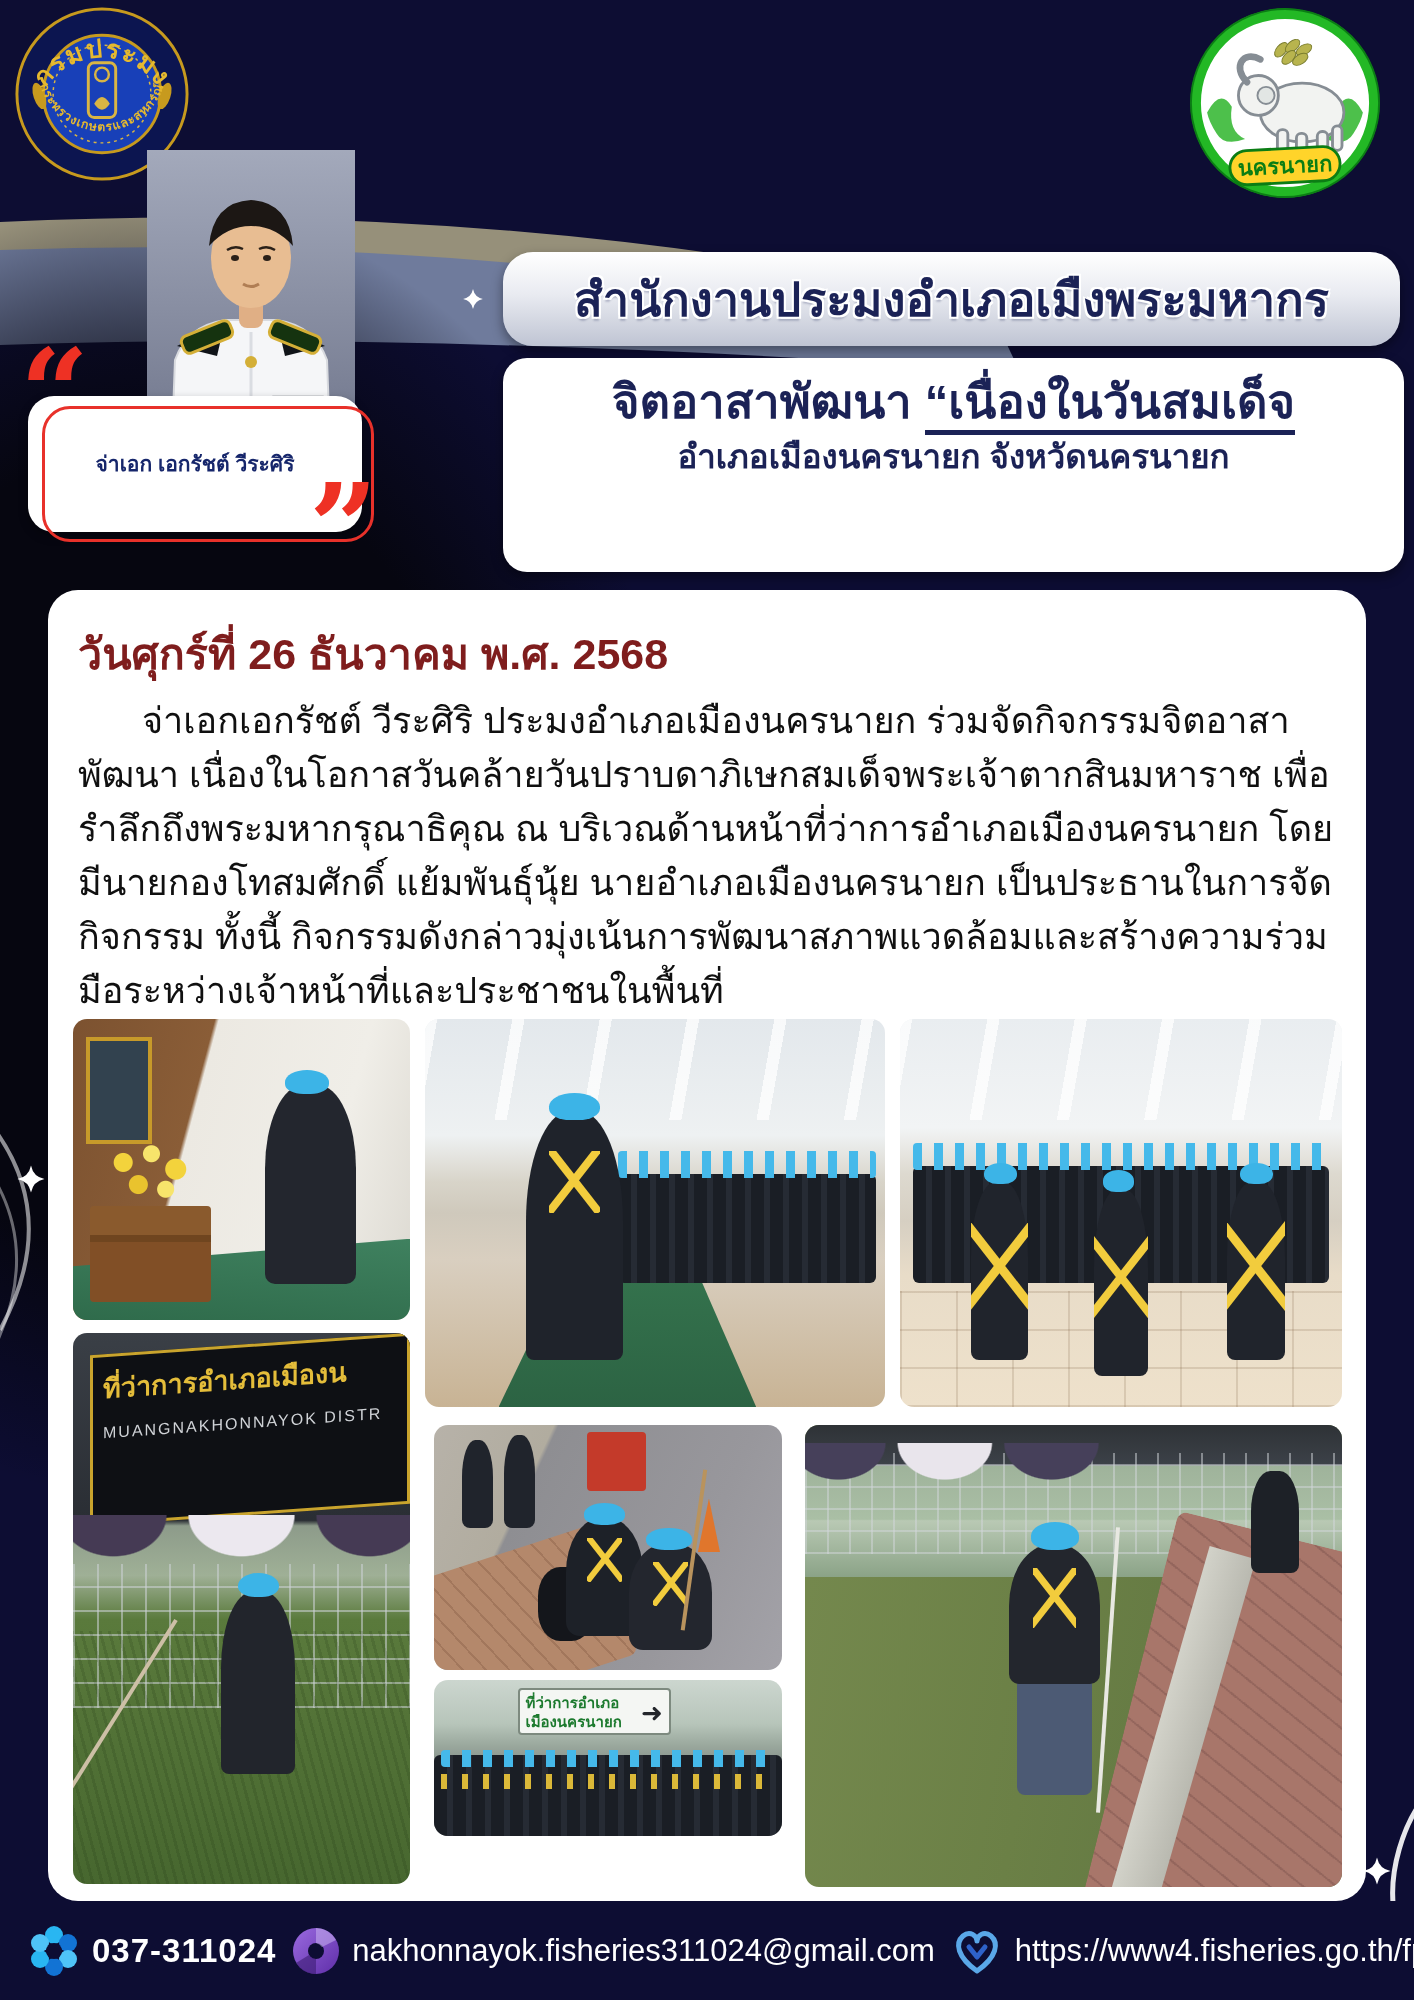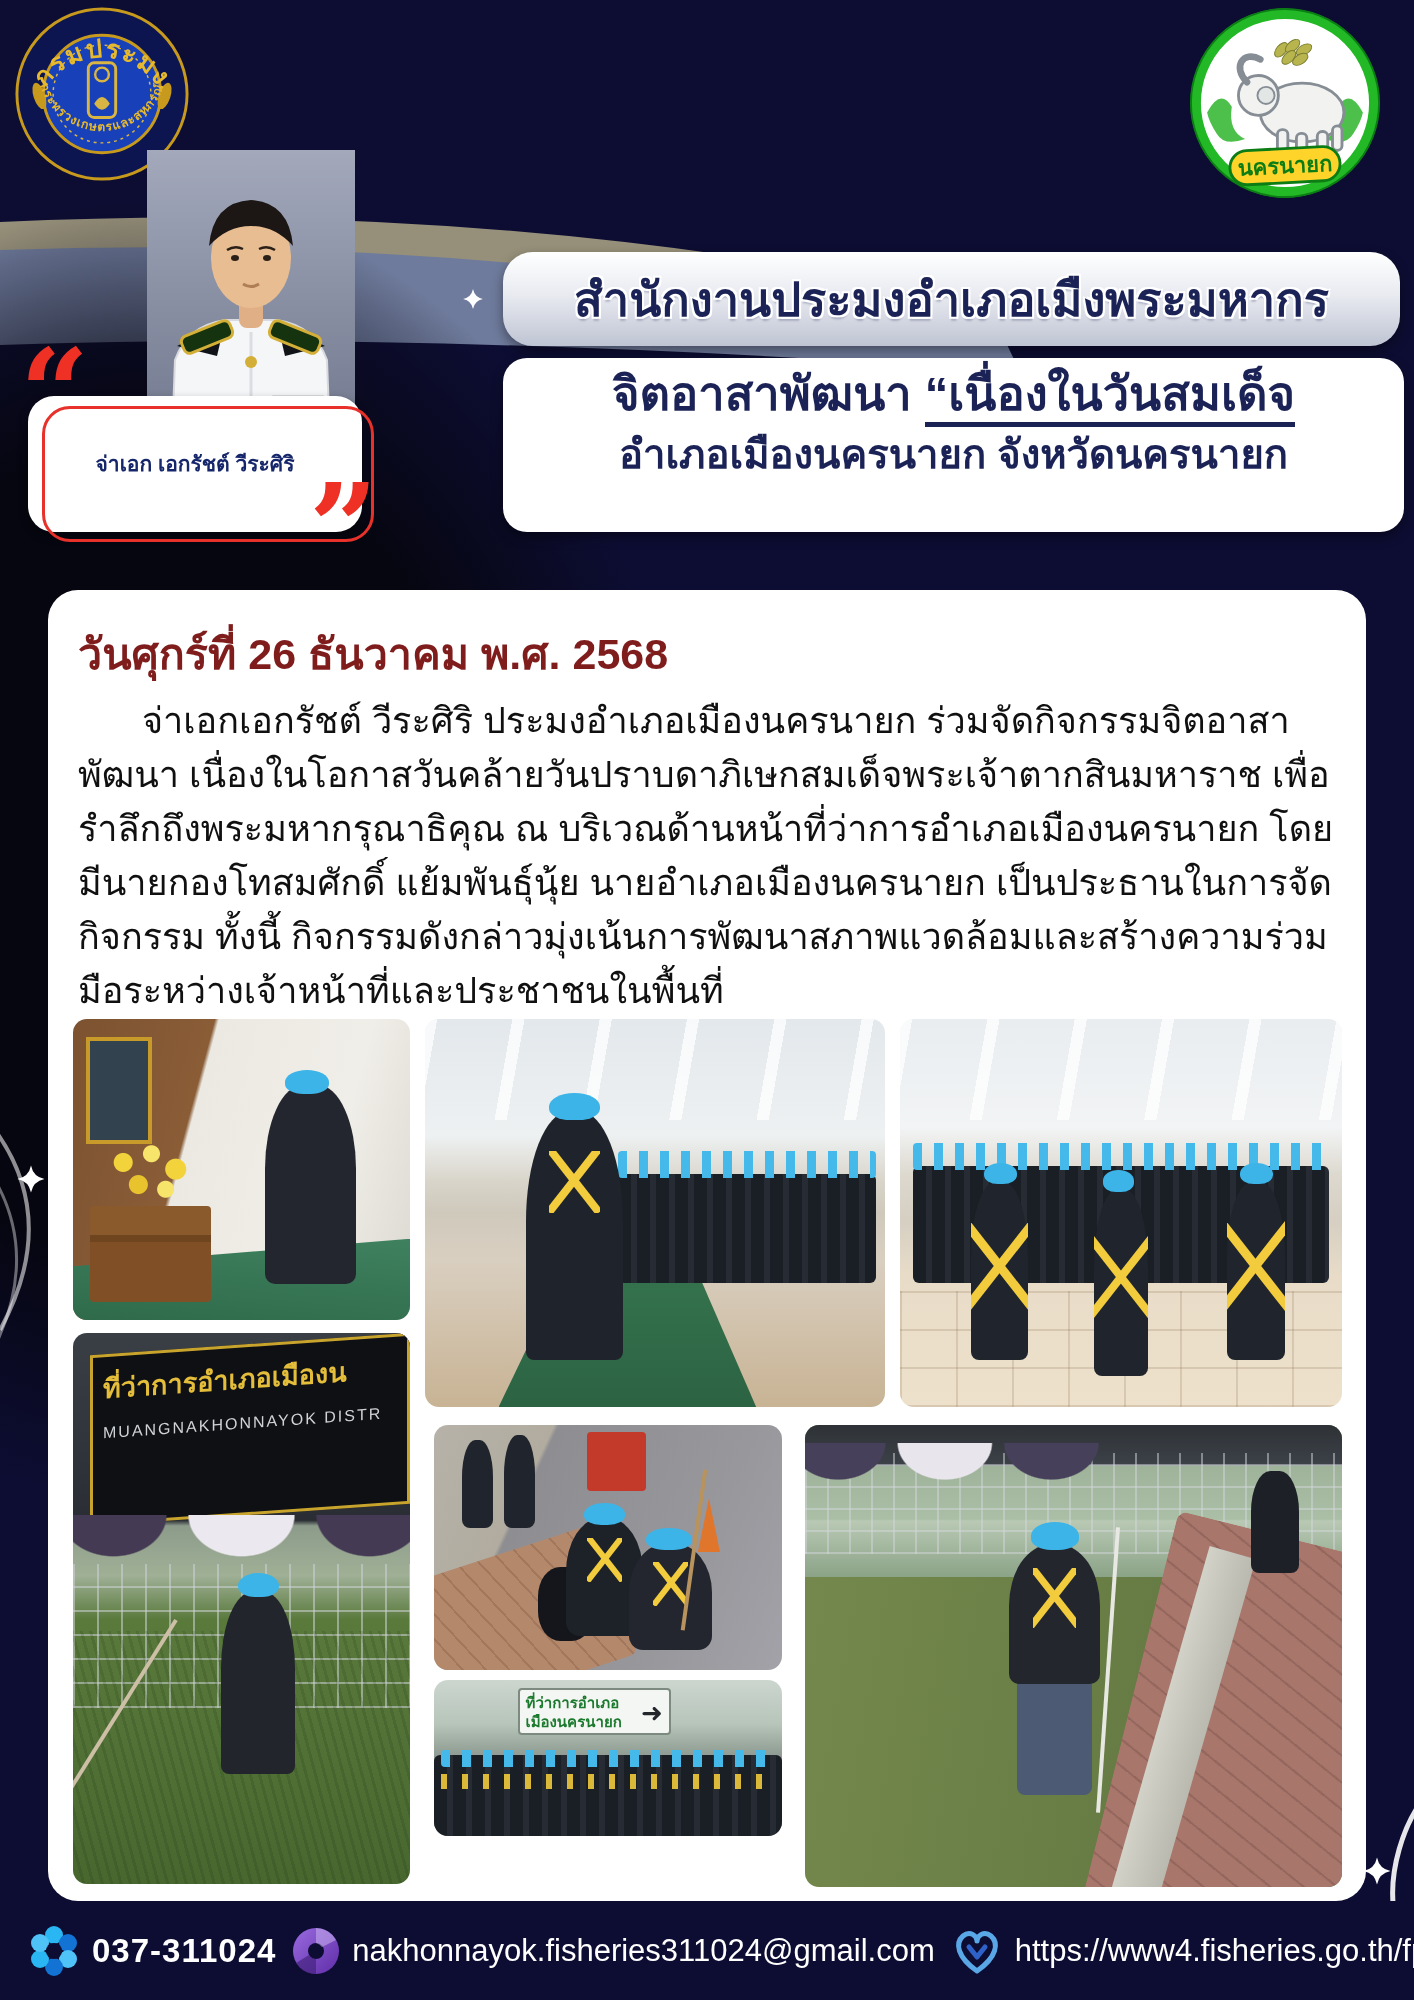--- a/index.html
+++ b/index.html
@@ -44,27 +44,27 @@
     background:linear-gradient(180deg,#ffffff 0%,#e9ebf1 45%,#bfc4d3 100%);
     border-radius:30px;display:flex;align-items:center;justify-content:center;
     box-shadow:0 5px 12px rgba(0,0,0,.4);
   }
   .office-banner span{
     font-size:47px;font-weight:bold;color:#1b2256;letter-spacing:0px;
     text-shadow:-2px -2px 0 #fff,2px -2px 0 #fff,-2px 2px 0 #fff,2px 2px 0 #fff,0 4px 2px rgba(27,34,86,.25);
   }
   
   .title-card{
-    position:absolute;left:503px;top:358px;width:901px;height:174px;z-index:7;
+    position:absolute;left:503px;top:358px;width:901px;height:214px;z-index:7;
     background:#fff;border-radius:24px;text-align:center;color:#1b2256;
-    box-shadow:0 5px 12px rgba(0,0,0,.4);padding-top:7px;box-sizing:border-box;
+    box-shadow:0 5px 12px rgba(0,0,0,.4);padding-top:15px;box-sizing:border-box;
   }
   .title-line1{font-size:47px;font-weight:bold;line-height:1.25;}
   .title-line2{font-size:47px;font-weight:bold;line-height:1.25;}
-  .title-line3{font-size:40px;font-weight:bold;line-height:1.3;margin-top:4px;}
+  .title-line3{font-size:33px;font-weight:bold;line-height:1.3;margin-top:4px;}
   .u{border-bottom:5px solid #1b2256;padding-bottom:2px;}
   
   .content-card{
     position:absolute;left:48px;top:590px;width:1318px;height:1311px;z-index:6;
     background:#fff;border-radius:30px;box-sizing:border-box;overflow:hidden;
   }
   .date-heading{margin:30px 30px 6px 30px;font-size:43px;font-weight:bold;color:#7f1d1d;}
   .body-text{margin:6px 30px 0 30px;font-size:36px;color:#101010;line-height:1.5;text-indent:64px;text-align:left;}
   
   .photos{position:absolute;left:24px;top:428px;width:1270px;height:876px;}

